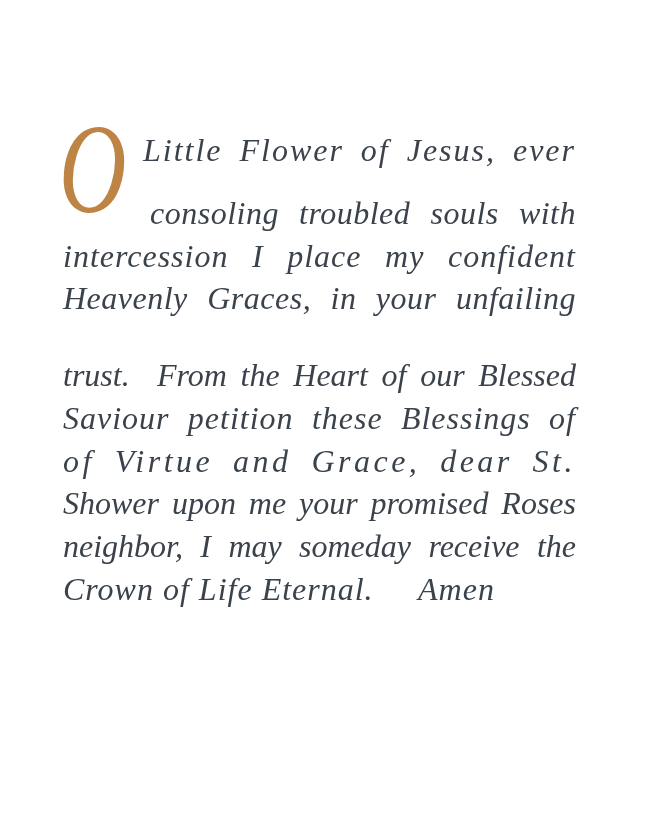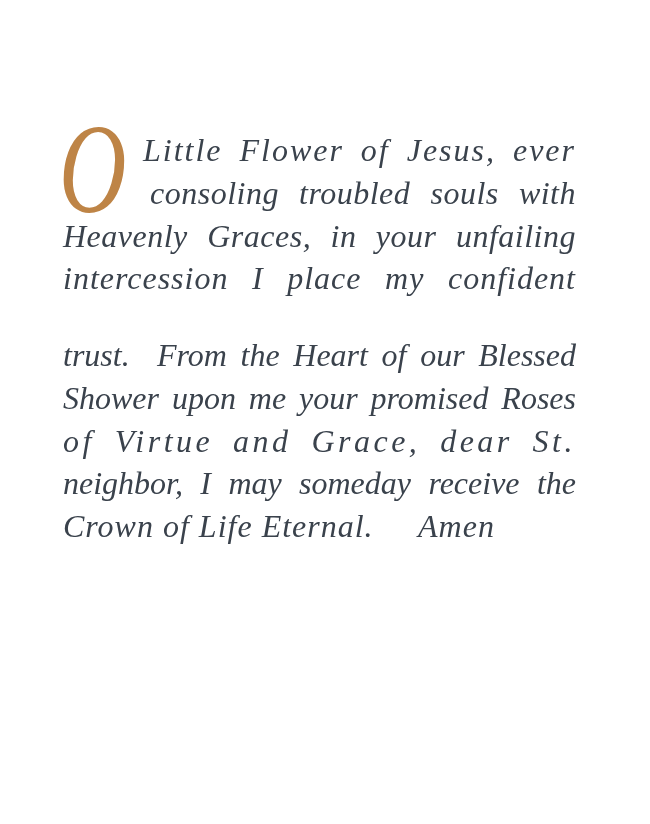--- a/index.html
+++ b/index.html
@@ -38,40 +38,41 @@
     letter-spacing: 0;
   }
   .line {
     text-align: justify;
     text-align-last: justify;
     white-space: nowrap;
     height: 42.75px;
     overflow: visible;
   }
   .l1  { padding-left: 80px; letter-spacing: 2px; font-style: italic; }
-  .l2  { padding-left: 87px; letter-spacing: 0.5px; }
+  .l2  { padding-left: 87px; letter-spacing: 0.5px; margin-top: 20px; }
   .l3  { letter-spacing: 0.5px; }
   .l4  { letter-spacing: 1px; }
   .l5  { letter-spacing: 0; margin-top: 34px; }
   .l6  { letter-spacing: 1px; }
   .l7  { letter-spacing: 3px; }
   .l8  { letter-spacing: 0; }
   .l9  { letter-spacing: 3.5px; }
   .l10 { letter-spacing: 0.5px; }
   .l11 { letter-spacing: 1.5px; }
   .l12 { letter-spacing: 0; }
   .l13 { text-align: center; text-align-last: left; letter-spacing: 1px; }
 </style>
 </head>
 <body>
 
 <div class="prayer-block">
   <span class="dropcap">O</span>
   <div class="line l1">Little Flower of Jesus, ever</div>
   <div class="line l2">consoling troubled souls with</div>
+  <div class="line l4">intercession I place my confident</div>
   <div class="line l3">Heavenly Graces, in your unfailing</div>
-  <div class="line l4">intercession I place my confident</div>
   <div class="line l5">trust.&nbsp; From the Heart of our Blessed</div>
+  <div class="line l6">Saviour petition these Blessings of</div>
+  <div class="line l9">of Virtue and Grace, dear St.</div>
   <div class="line l8">Shower upon me your promised Roses</div>
-  <div class="line l9">of Virtue and Grace, dear St.</div>
   <div class="line l12">neighbor, I may someday receive the</div>
   <div class="line l13">Crown of Life Eternal.&nbsp;&nbsp;&nbsp;&nbsp; Amen</div>
 </div>
 
 </body></html>

